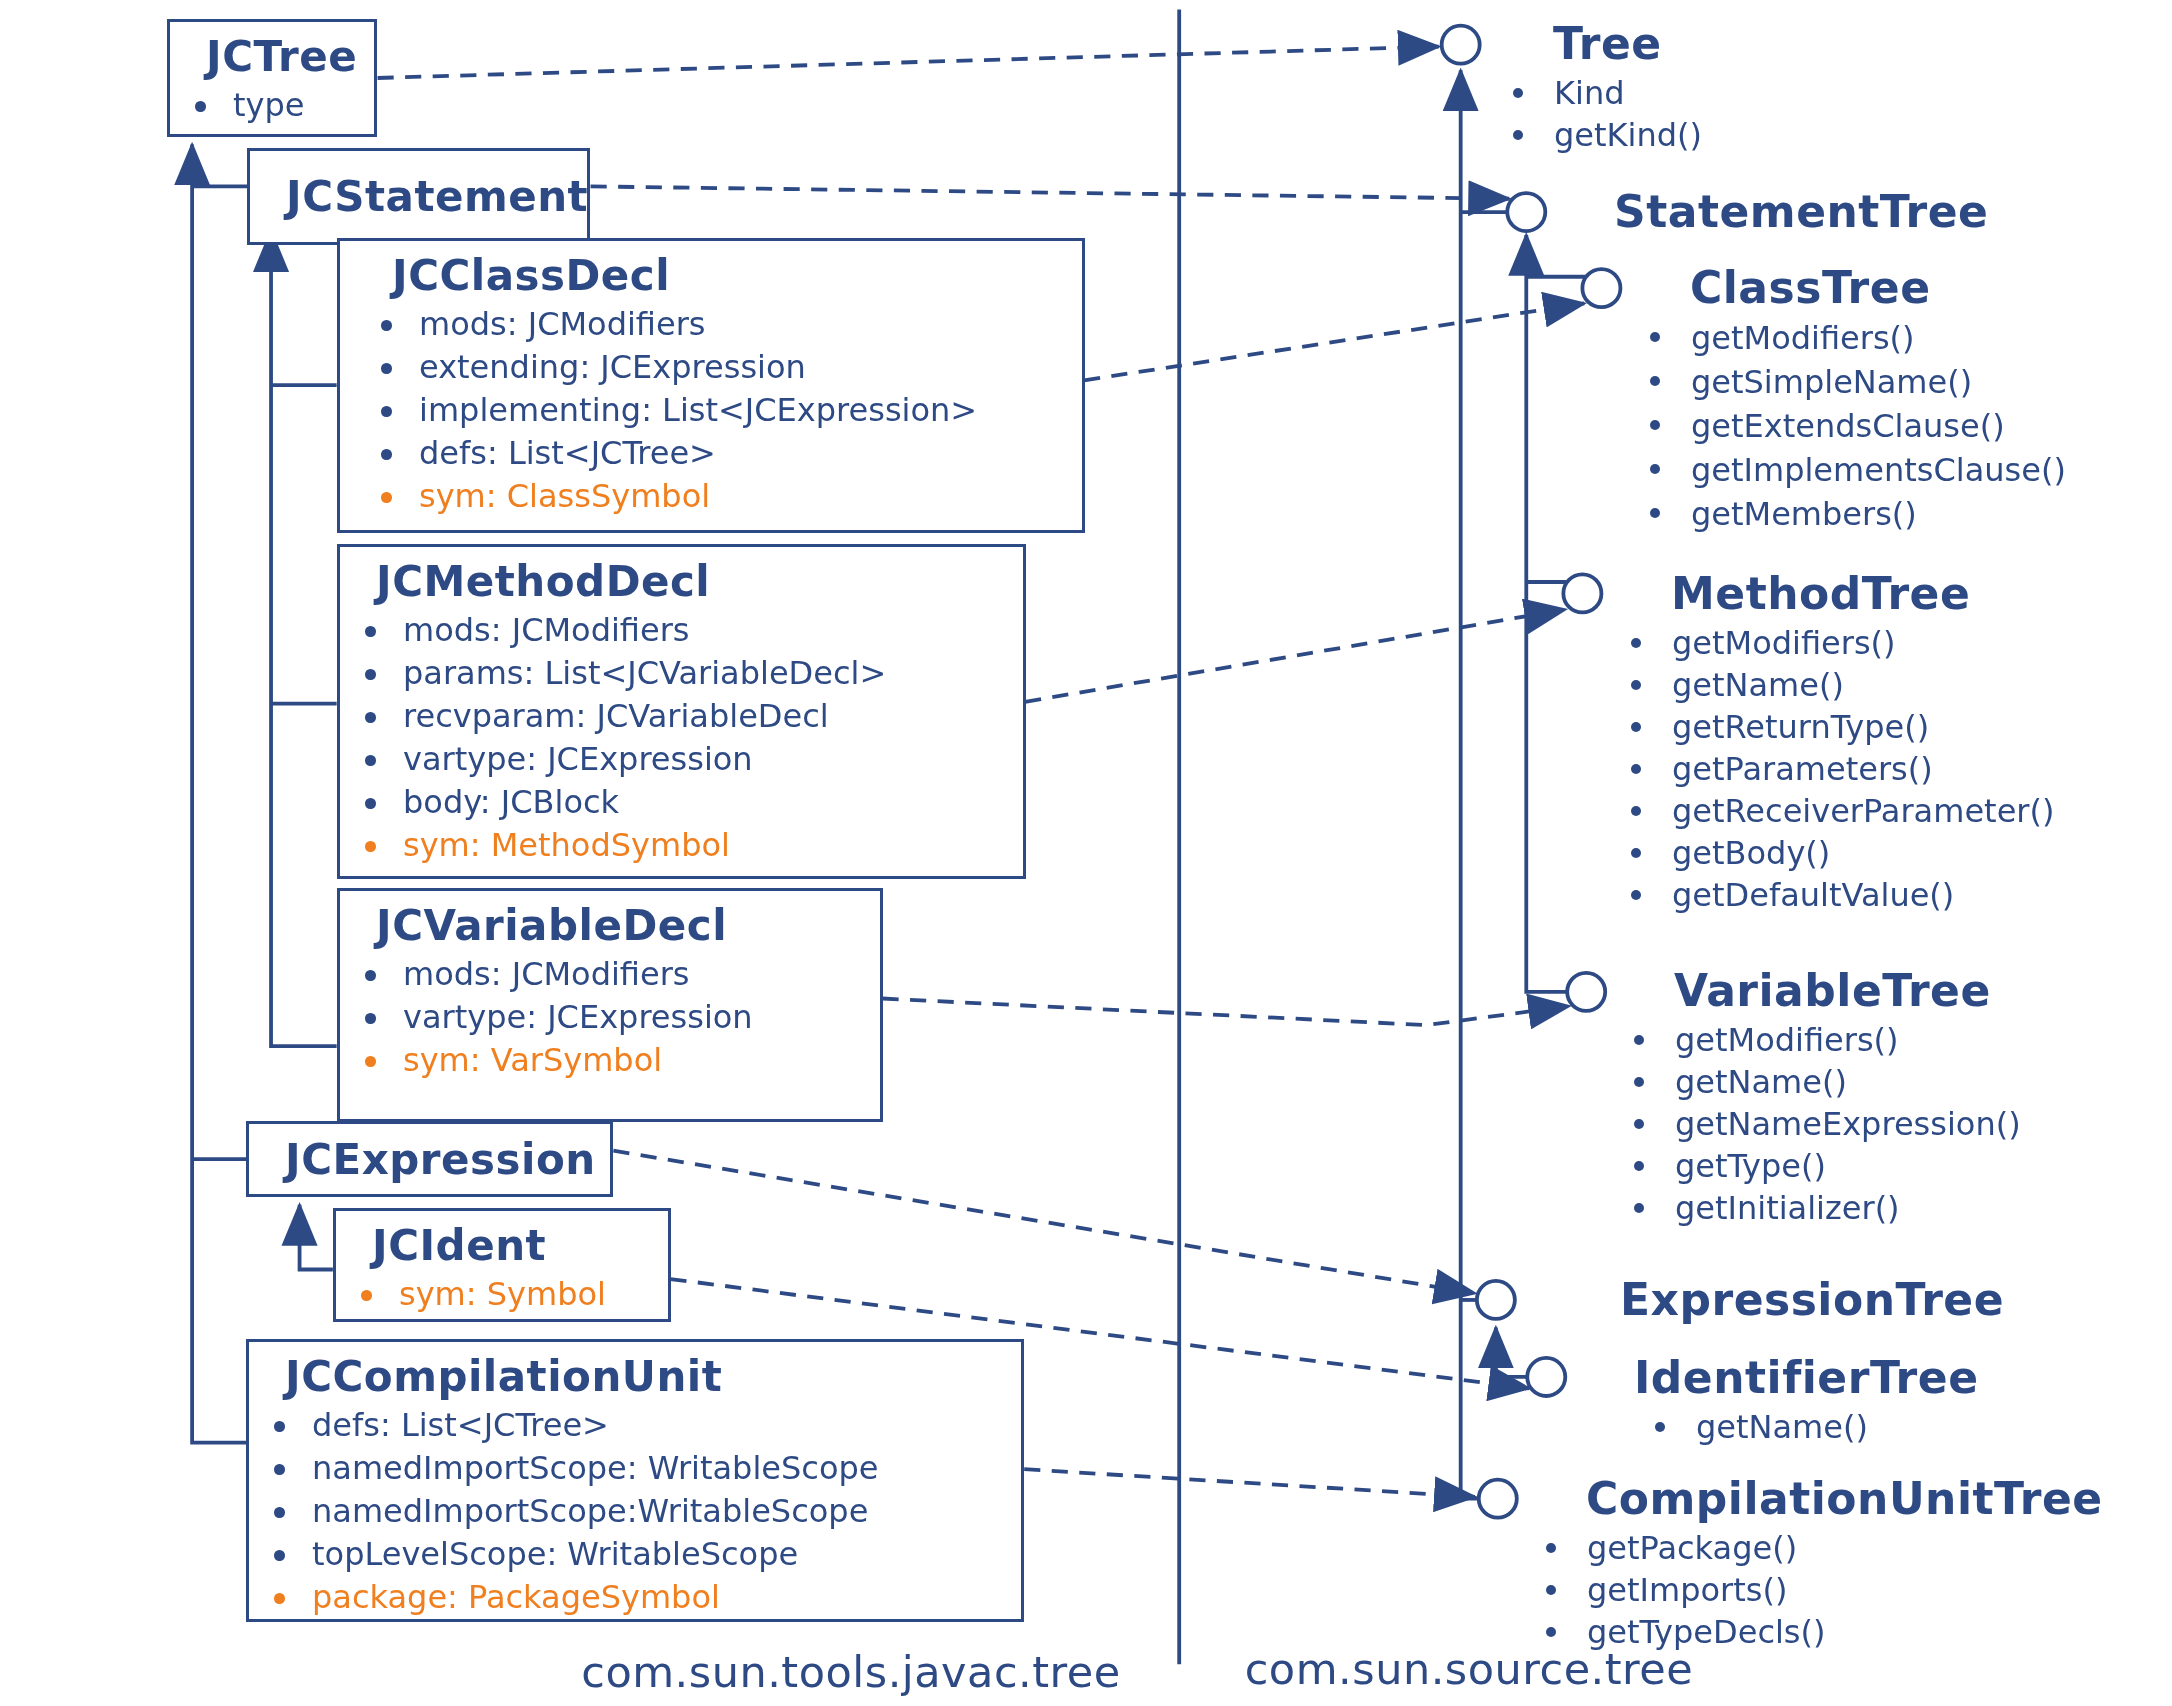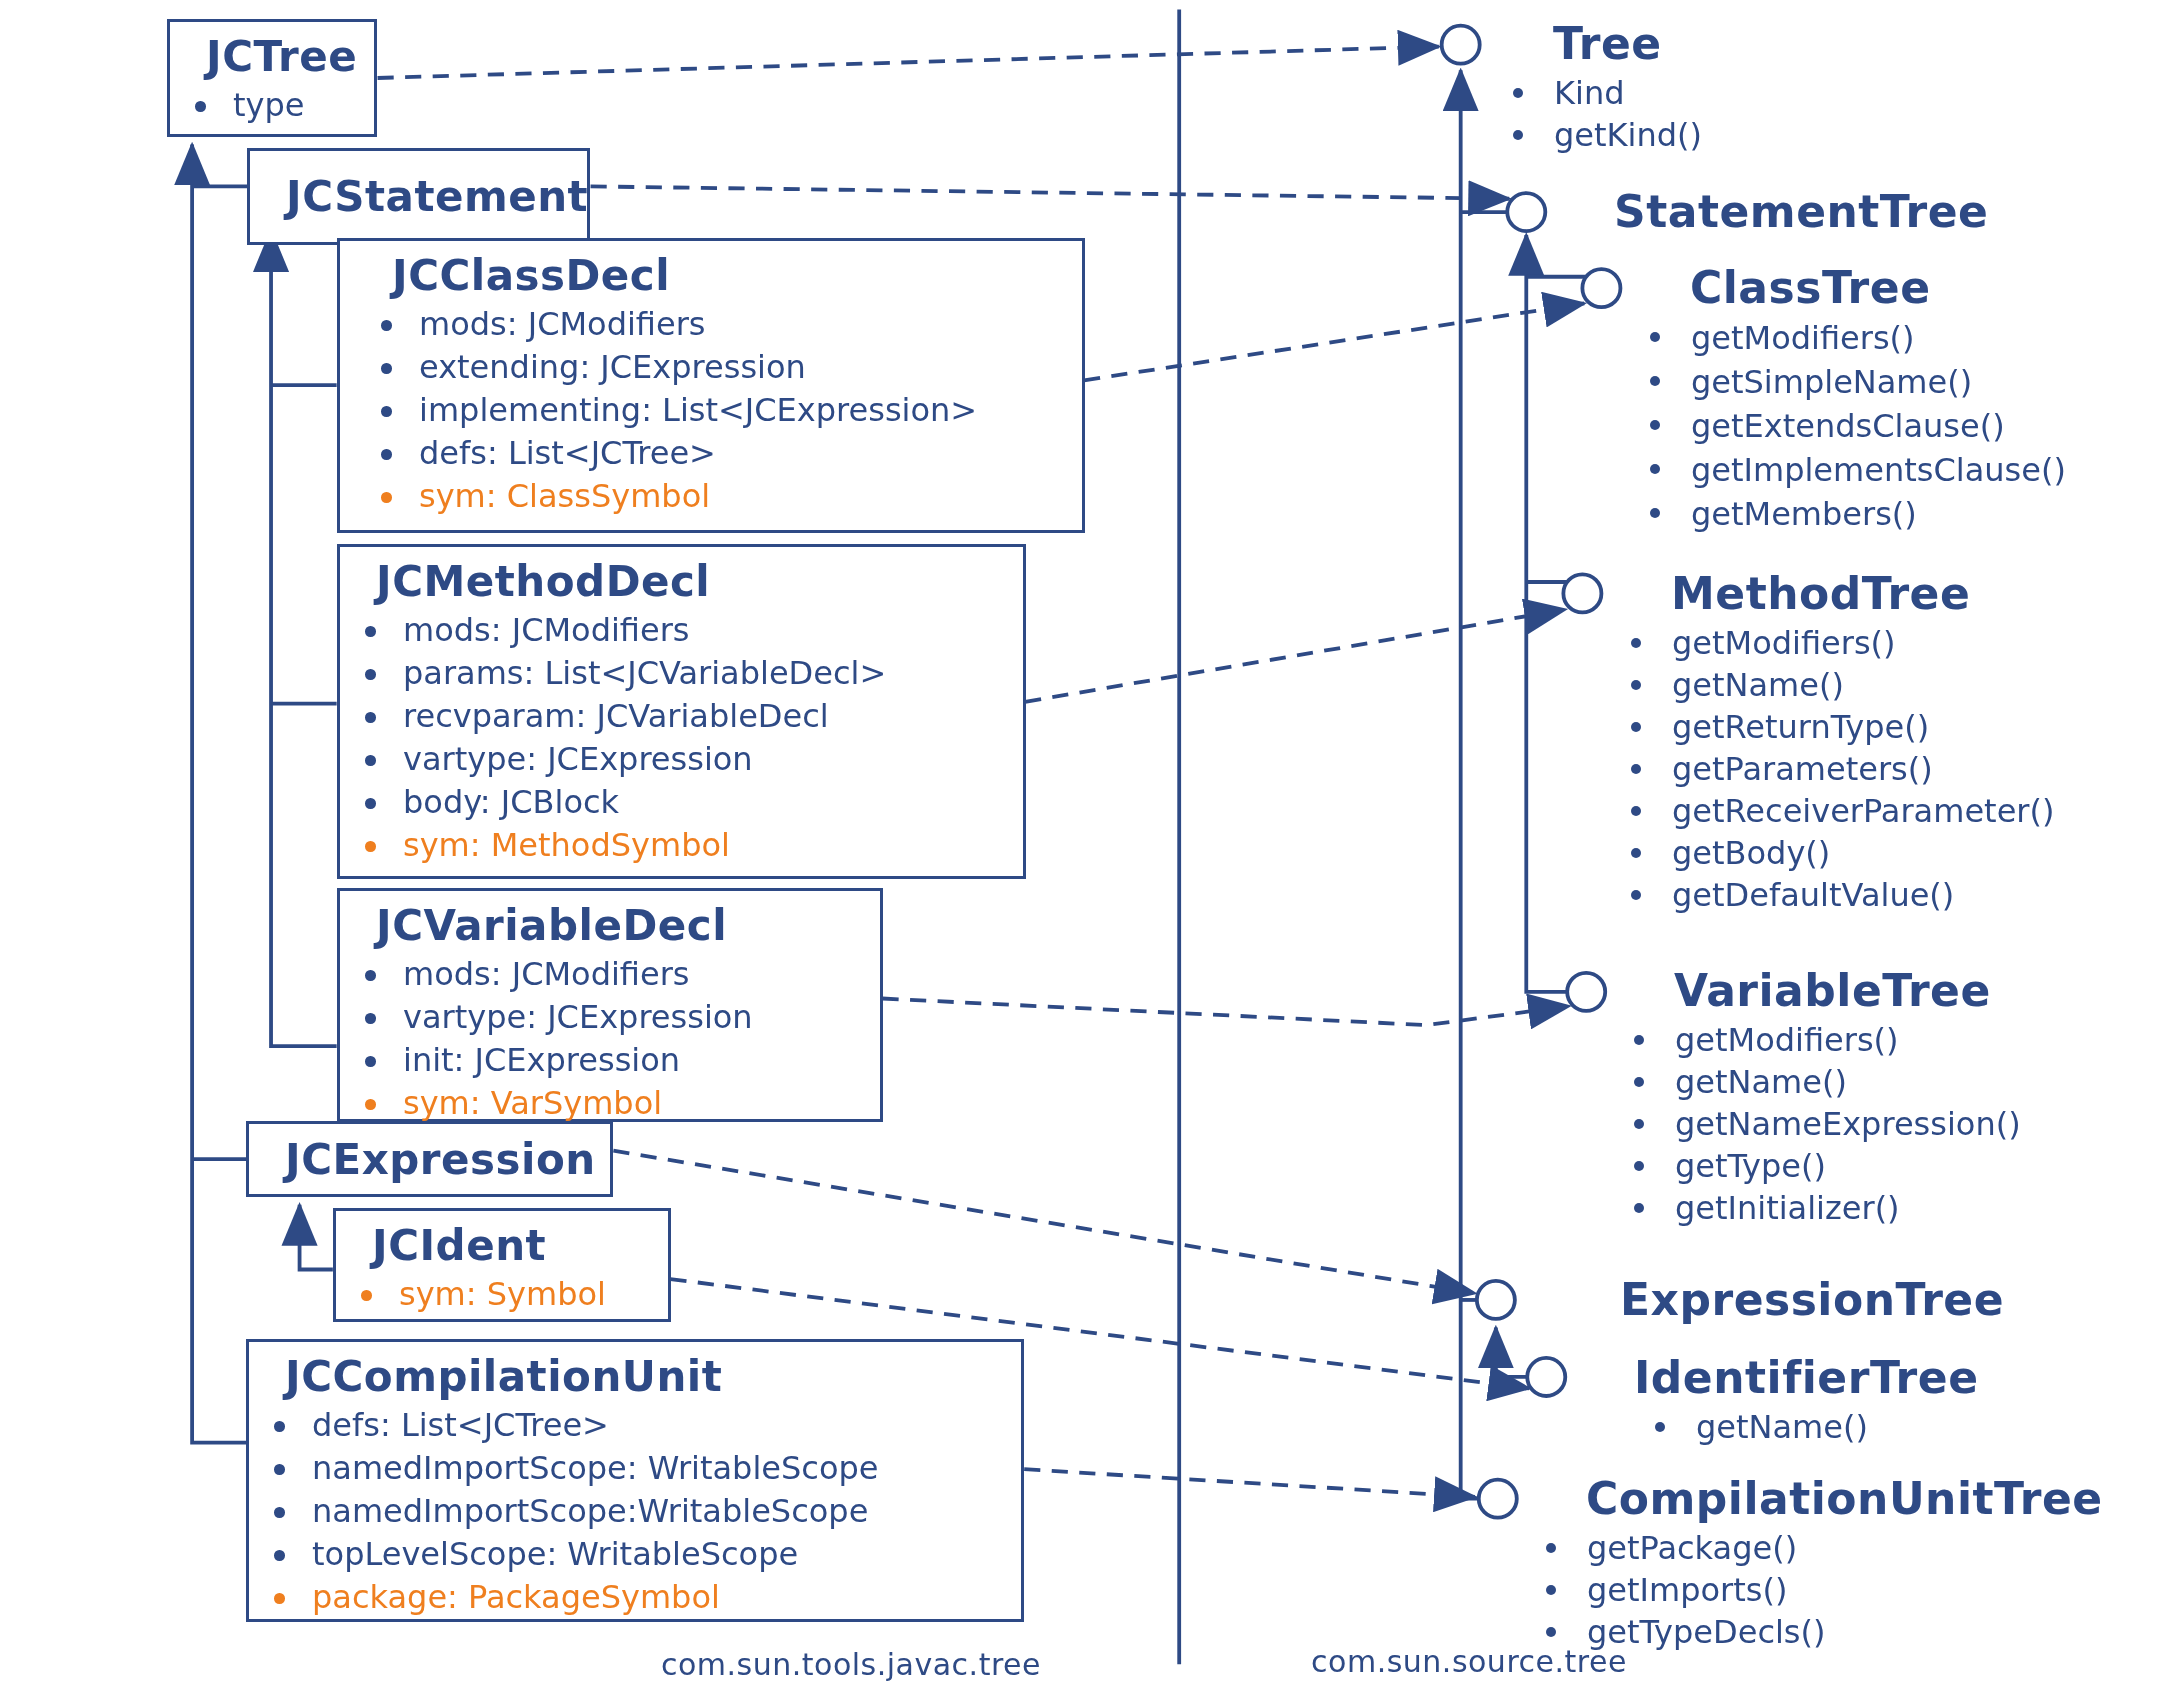--- a/index.html
+++ b/index.html
@@ -40,21 +40,21 @@
   .iface-title{
     font-size:44px;font-weight:bold;letter-spacing:0.5px;
     line-height:53px;white-space:nowrap;margin-left:48px;
   }
   .iface ul.rows{margin-top:1.9px;}
   .iface ul.rows li{padding-left:49px;line-height:42px;}
   .iface ul.rows li::before{left:7.6px;top:16px;}
   .iface.pitch46 ul.rows li{line-height:44px;}
   
   .pkg{
-    position:absolute;z-index:2;font-size:30px;letter-spacing:0.5px;
+    position:absolute;z-index:2;font-size:43px;letter-spacing:0.5px;
     transform:translateX(-50%);white-space:nowrap;
   }
 </style>
 </head>
 <body>
 
 <svg id="wires" width="2172" height="1706" viewBox="0 0 2284 1794">
   <defs>
     <marker id="tri" markerUnits="userSpaceOnUse" markerWidth="46" markerHeight="38" refX="43" refY="19" orient="auto">
       <path d="M0,0 L46,19 L0,38 Z" fill="#2e4a85"></path>
@@ -137,21 +137,20 @@
     <li>body: JCBlock</li>
     <li class="hl">sym: MethodSymbol</li>
   </ul>
 </div>
 
 <div class="cls" style="left:337px;top:888px;width:546px;height:234px;">
   <div class="cls-title">JCVariableDecl</div>
   <ul class="rows">
     <li>mods: JCModifiers</li>
     <li>vartype: JCExpression</li>
-    <li>init: JCExpression</li>
     <li class="hl">sym: VarSymbol</li>
   </ul>
 </div>
 
 <div class="cls" style="left:246px;top:1121px;width:367px;height:76px;">
   <div class="cls-title center">JCExpression</div>
 </div>
 
 <div class="cls" style="left:333px;top:1208px;width:338px;height:114px;">
   <div class="cls-title">JCIdent</div>

